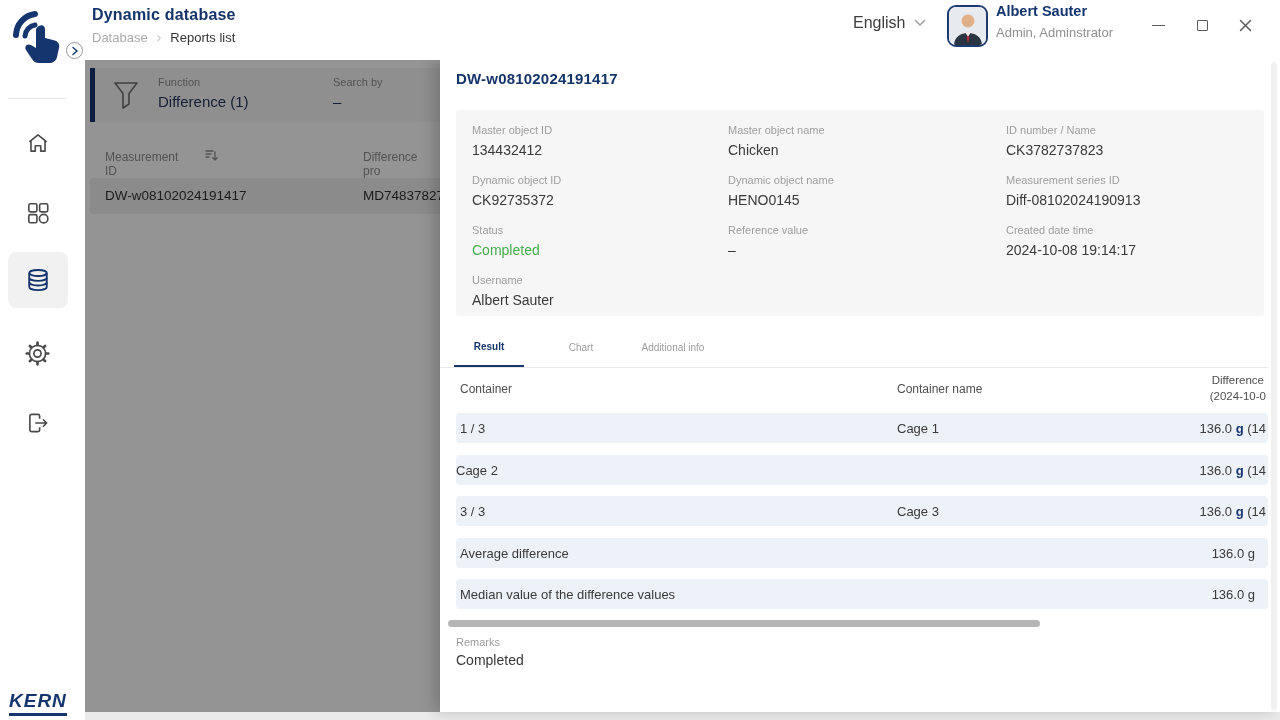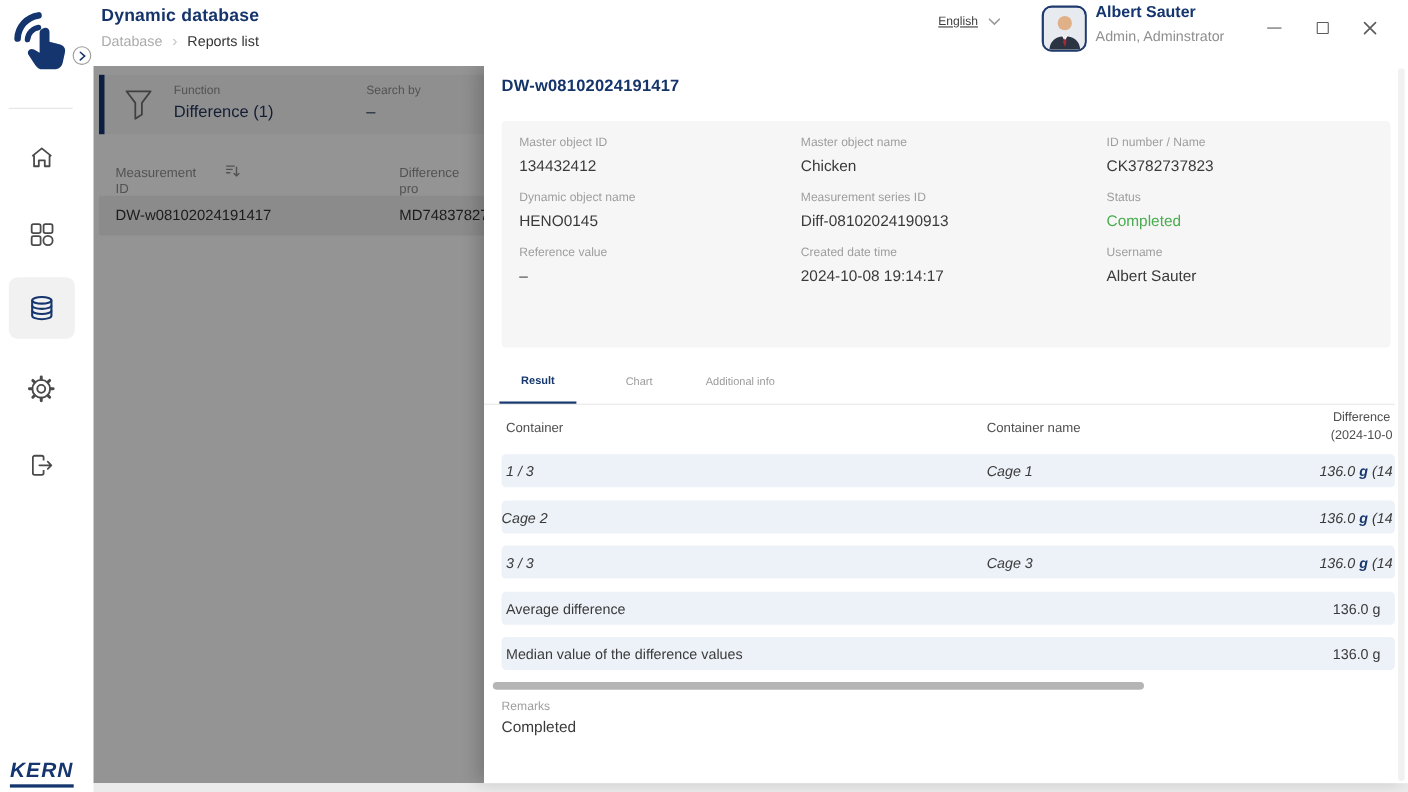--- a/index.html
+++ b/index.html
@@ -15,21 +15,21 @@
   .nav-item { position:absolute; left:0; width:75px; height:30px; display:flex; justify-content:center; align-items:center; cursor:pointer; }
   .nav-home { top:128px; } .nav-apps { top:198px; } .nav-gear { top:338px; } .nav-logout { top:408px; }
   .nav-db-wrap { position:absolute; left:8px; top:252px; width:60px; height:56px; background:#f1f1f1; border-radius:8px; display:flex; align-items:center; justify-content:center; cursor:pointer; }
   .kern { position:absolute; left:9px; top:690px; font-style:italic; font-weight:bold; font-size:19px; letter-spacing:1px; color:#14356d; border-bottom:3px solid #14356d; padding-bottom:1px; }
   
   .app-header { position:absolute; left:75px; top:0; width:1205px; height:60px; background:#fff; z-index:35; }
   .app-title { position:absolute; left:17px; top:6px; font-size:16px; font-weight:bold; color:#15346a; letter-spacing:0.2px; }
   .breadcrumb { position:absolute; left:17px; top:29px; font-size:13px; color:#ababab; display:flex; gap:9px; align-items:center; }
   .bc-current { color:#333; }
   .bc-sep { color:#c4c4c4; font-size:14px; }
-  .lang { position:absolute; left:778px; top:14px; display:flex; align-items:center; gap:9px; font-size:11px; color:#3d3d3d; cursor:pointer;text-decoration:underline; }
+  .lang { position:absolute; left:778px; top:14px; display:flex; align-items:center; gap:9px; font-size:16px; color:#3d3d3d; cursor:pointer; }
   .avatar { position:absolute; left:872px; top:5px; width:41px; height:42px; border:2px solid #1e3a6e; border-radius:9px; overflow:hidden; background:#dfe3e8; cursor:pointer; }
   .user-name { position:absolute; left:921px; top:3px; font-size:14.5px; font-weight:bold; color:#14356d; }
   .user-role { position:absolute; left:921px; top:25px; font-size:13px; color:#8f8f8f; }
   .win-btn { position:absolute; top:14px; width:24px; height:22px; display:flex; align-items:center; justify-content:center; cursor:pointer; }
   .wb-min { left:1071px; } .wb-max { left:1115px; } .wb-close { left:1158px; }
   .min-glyph { width:13px; border-top:1.6px solid #5c5c5c; }
   .max-glyph { width:11px; height:11px; border:1.4px solid #5c5c5c; border-radius:1px; }
   .expand-btn { position:absolute; left:66px; top:42px; width:17px; height:17px; border-radius:50%; background:#fff; border:1px solid #9a9a9a; z-index:50; display:flex; align-items:center; justify-content:center; cursor:pointer; }
   
   .bg-page { position:absolute; left:85px; top:60px; width:1195px; height:652px; background:#fff; z-index:1; }
@@ -56,21 +56,21 @@
   .info-card { position:absolute; left:16px; top:50px; width:808px; height:206px; background:#f6f6f6; border-radius:4px; padding:14px 0 0 16px; display:grid; grid-template-columns:256px 278px auto; grid-auto-rows:50px; }
   .i-label { font-size:11px; color:#9e9e9e; margin-bottom:6px; }
   .i-value { font-size:14px; color:#3a3a3a; }
   .i-value.green { color:#47ad4d; }
   .tabs { position:absolute; left:0; top:270px; width:828px; height:38px; border-bottom:1px solid #e8e8e8; display:flex; padding-left:14px; }
   .tab { min-width:70px; max-width:74px; margin-right:22px; display:flex; align-items:center; justify-content:center; text-align:center; font-size:10px; color:#9b9b9b; line-height:1.25; cursor:pointer; }
   .tab.active { color:#16386e; font-weight:bold; border-bottom:2px solid #16386e; }
   .rt-header { position:absolute; left:16px; top:310px; width:812px; height:38px; display:grid; grid-template-columns:441px 1fr auto; align-items:center; font-size:12px; color:#4f4f4f; }
   .rt-header .c1 { padding-left:4px; }
   .rt-header .c3 { text-align:center; font-size:11.5px; line-height:1.35; padding-right:2px; }
-  .r-row { position:absolute; left:16px; width:812px; height:30px; background:#edf1f8; border-radius:4px; display:grid; grid-template-columns:441px 1fr auto; align-items:center; font-size:13px; color:#3a3a3a;font-style:italic; }
+  .r-row { position:absolute; left:16px; width:812px; height:30px; background:#edf1f8; border-radius:4px; display:grid; grid-template-columns:441px 1fr auto; align-items:center; font-size:13px; color:#3a3a3a; }
   .r-row .c1 { padding-left:4px; }
   .r-row .c3 { justify-self:end; white-space:nowrap; padding-right:2px; }
   .row-0 { top:353px; } .row-1 { top:395px; } .row-2 { top:436px; }
   .unit { color:#16386e; font-weight:bold; }
   .s-row { position:absolute; left:16px; width:812px; height:30px; background:#edf1f8; border-radius:4px; display:flex; align-items:center; justify-content:space-between; font-size:13px; color:#3a3a3a; padding:0 13px 0 4px; }
   .srow-0 { top:478px; } .srow-1 { top:519px; }
   .h-thumb { position:absolute; left:8px; top:560px; width:592px; height:7px; background:#b5b5b5; border-radius:4px; cursor:pointer; }
   .remarks-label { position:absolute; left:16px; top:576px; font-size:11px; color:#9e9e9e; }
   .remarks-value { position:absolute; left:16px; top:592px; font-size:14px; color:#3a3a3a; }
   .btn-row { position:absolute; left:0; right:15px; top:612px; display:flex; justify-content:flex-end; gap:14px; }
@@ -219,20 +219,24 @@
     </div>
     <div>
       <div class="i-label">Master object name</div>
       <div class="i-value">Chicken</div>
     </div>
     <div>
       <div class="i-label">ID number / Name</div>
       <div class="i-value">CK3782737823</div>
     </div>
     <div>
+      <div class="i-label">Dynamic object ID</div>
+      <div class="i-value">CK92735372</div>
+    </div>
+    <div>
       <div class="i-label">Dynamic object name</div>
       <div class="i-value">HENO0145</div>
     </div>
     <div>
       <div class="i-label">Measurement series ID</div>
       <div class="i-value">Diff-08102024190913</div>
     </div>
     <div>
       <div class="i-label">Status</div>
       <div class="i-value green">Completed</div>

